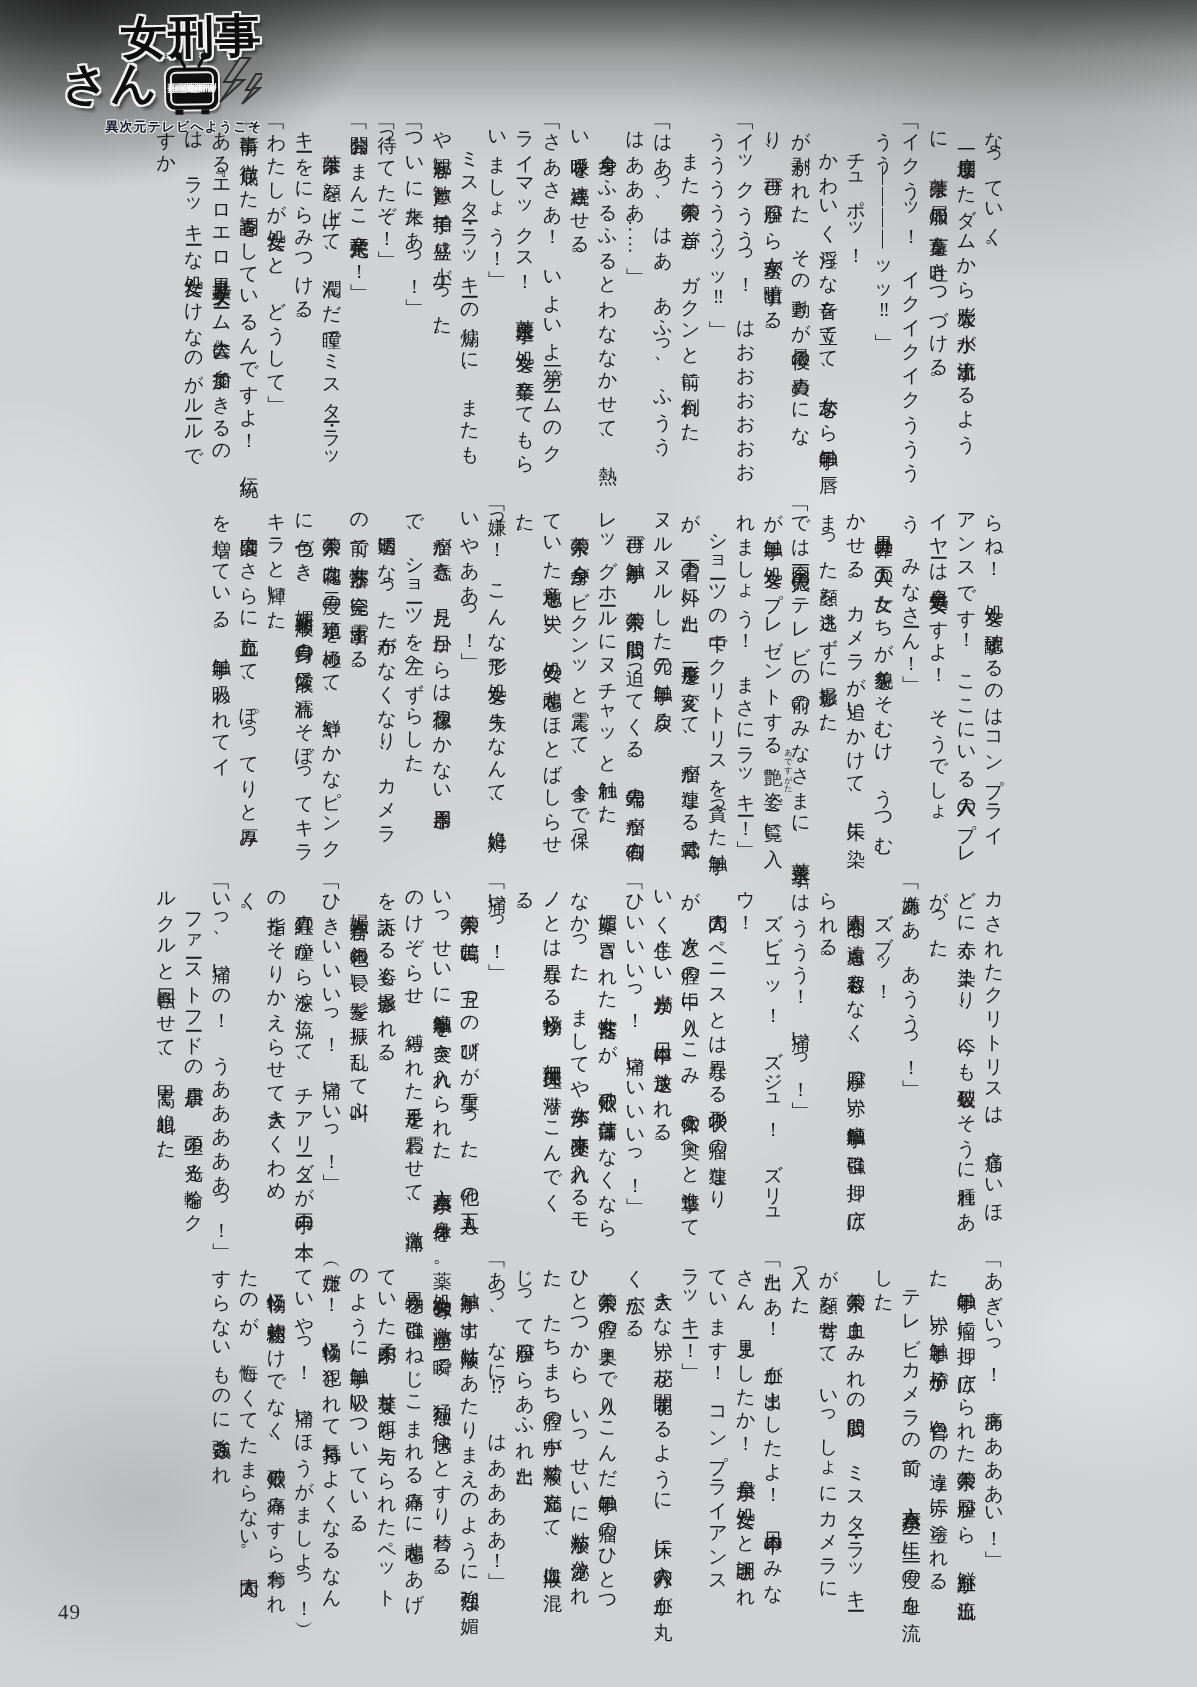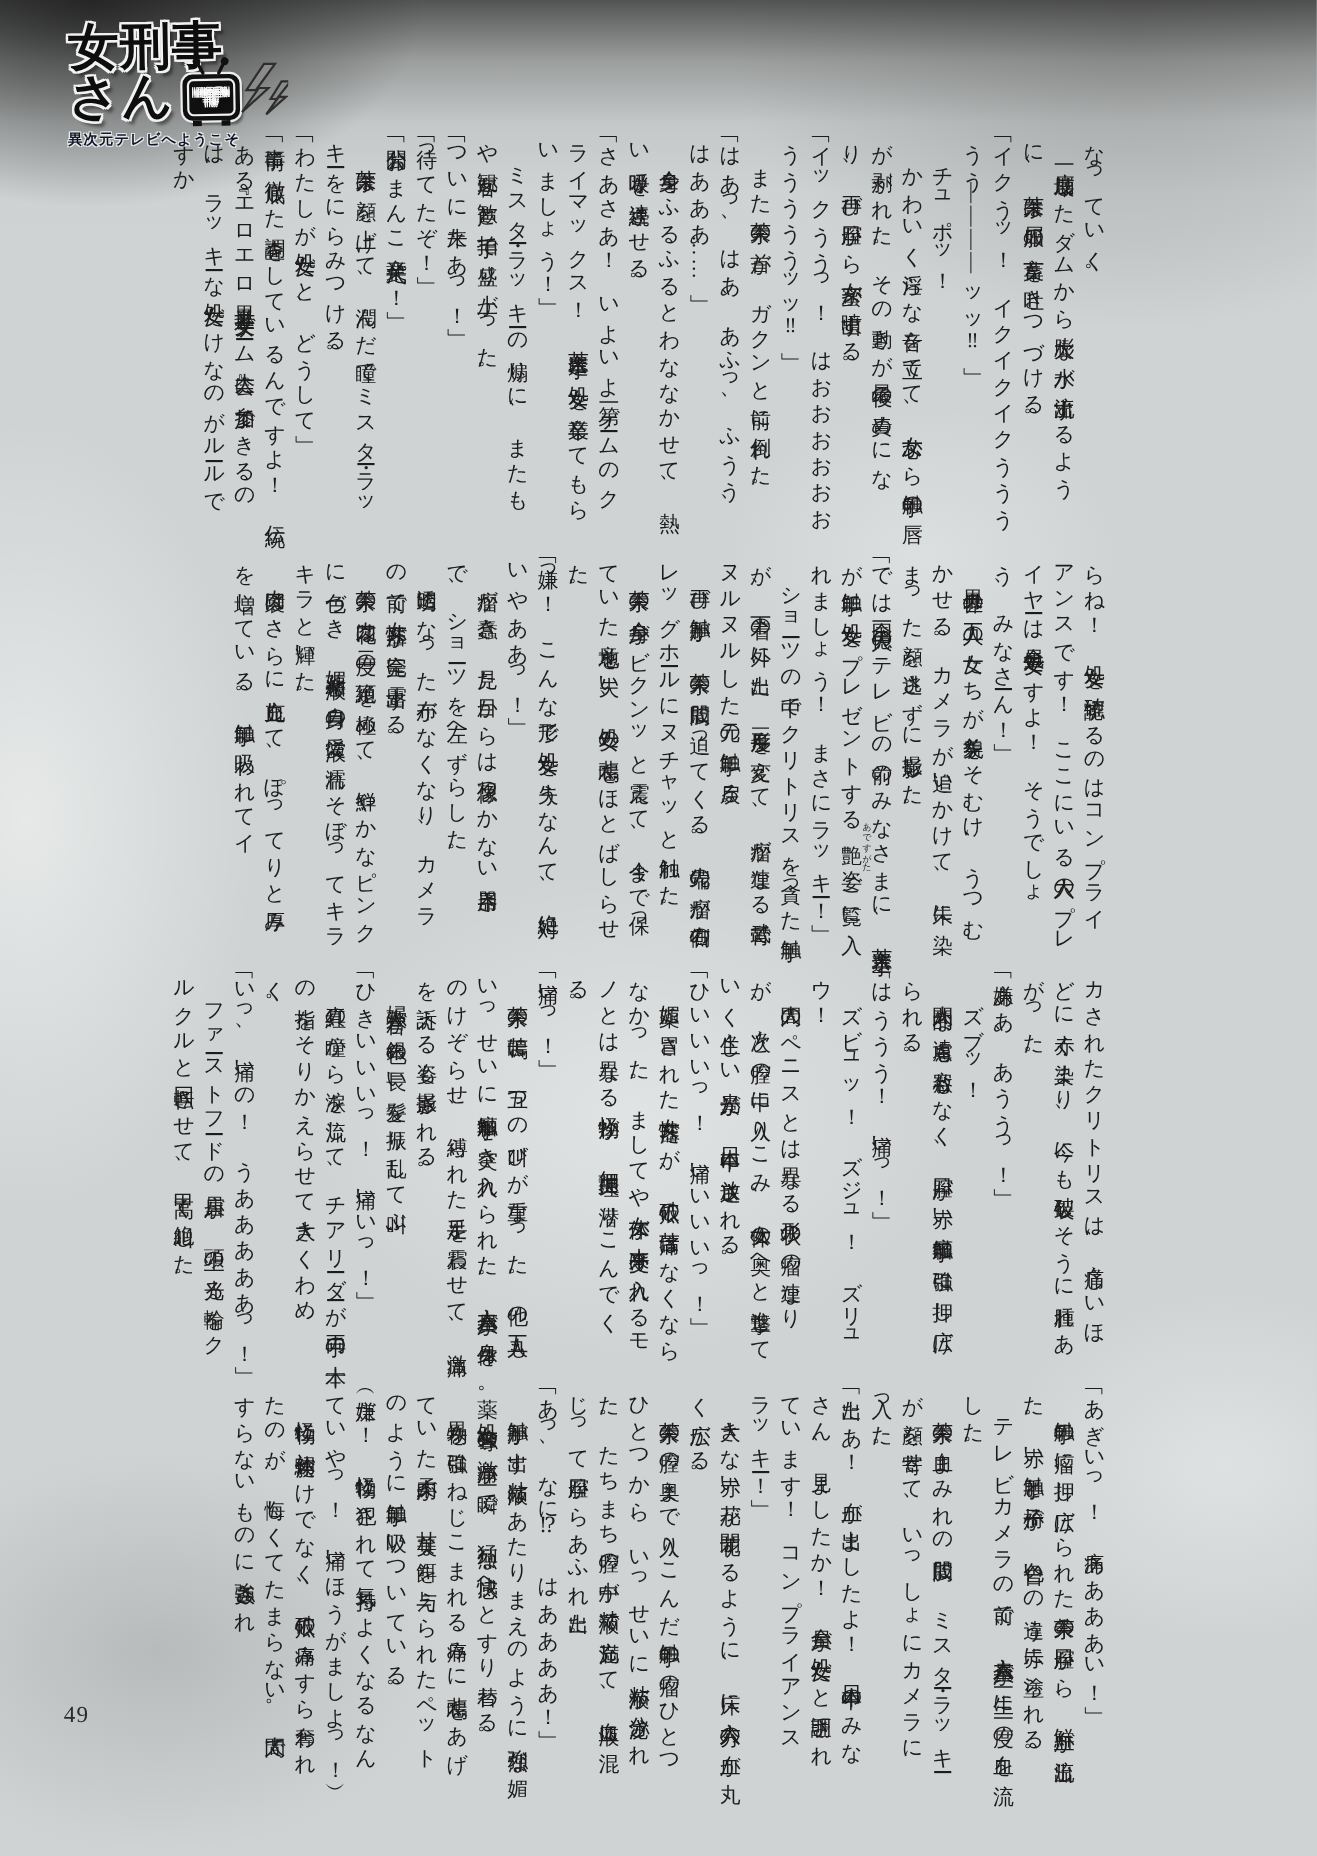--- a/index.html
+++ b/index.html
@@ -23,21 +23,21 @@
     position:absolute; right:189px; height:358px; width:950px;
     writing-mode:vertical-rl; text-orientation:mixed;
     font-size:19px; line-height:27.6px; letter-spacing:2.2px;
     color:#1c1c1c; line-break:strict;
   }
   .band p{margin:0;padding:0;}
   .band rt{font-size:8px;letter-spacing:0;}
   #band0{top:118px;} #band1{top:500px;} #band2{top:878px;} #band3{top:1256px;}
 
   
-  .logo{position:absolute;left:62px;top:20px;width:200px;font-family:Liberation Sans, sans-serif;}
+  .logo{position:absolute;left:62px;top:20px;width:200px;font-family:Liberation Mono, monospace;text-align:right;}
   .logo-line{
     font-weight:900;color:#0d0d0d;letter-spacing:1px;line-height:.92;
     text-shadow:-2px -2px 0 #f2f2f2,2px -2px 0 #f2f2f2,-2px 2px 0 #f2f2f2,2px 2px 0 #f2f2f2,
       -2px 0 0 #f2f2f2,2px 0 0 #f2f2f2,0 -2px 0 #f2f2f2,0 2px 0 #f2f2f2,
       4px 5px 3px rgba(0,0,0,.45);
     transform:rotate(-1deg);
   }
   .logo-line1{font-size:46px;}
   .logo-line2{font-size:46px;display:flex;align-items:center;}
   .logo-sub{
@@ -46,29 +46,29 @@
   }
   
   .tv{position:relative;display:inline-block;width:52px;height:42px;background:#101010;
       border-radius:9px;margin-left:8px;margin-top:6px;
       box-shadow:0 0 0 2px #ededed,3px 4px 2px rgba(0,0,0,.4);}
   .tv-ant{position:absolute;top:-12px;width:3px;height:13px;background:#101010;border-radius:2px;}
   .tv-ant-l{left:15px;transform:rotate(-28deg);}
   .tv-ant-r{right:15px;transform:rotate(28deg);}
   .tv-ant::after{content:"";position:absolute;top:-4px;left:-2px;width:7px;height:7px;background:#101010;border-radius:50%;}
   .tv-screen{position:absolute;inset:4px;border:2px solid #f0f0f0;border-radius:6px;
-      display:flex;flex-direction:column;align-items:center;justify-content:center;
+      display:flex;flex-direction:row;align-items:center;justify-content:center;
       color:#fff;font-size:8px;font-weight:700;line-height:1.15;letter-spacing:1px;}
   .tv-foot{position:absolute;bottom:-5px;width:8px;height:5px;background:#101010;}
   .tv-foot-l{left:9px;} .tv-foot-r{right:9px;}
   
   .bolts{position:absolute;left:148px;top:36px;width:52px;height:62px;}
 
   
-  .page-number{position:absolute;left:58px;top:1546px;font-size:21px;color:#2b2b2b;letter-spacing:1px;}
+  .page-number{position:absolute;left:58px;top:1600px;font-size:21px;color:#2b2b2b;letter-spacing:1px;}
 </style>
 </head>
 <body>
 
 <div class="logo">
   <div class="logo-line logo-line1">女刑事</div>
   <div class="logo-line logo-line2">
     <span>さん</span>
     <span class="tv">
       <span class="tv-ant tv-ant-l"></span>

